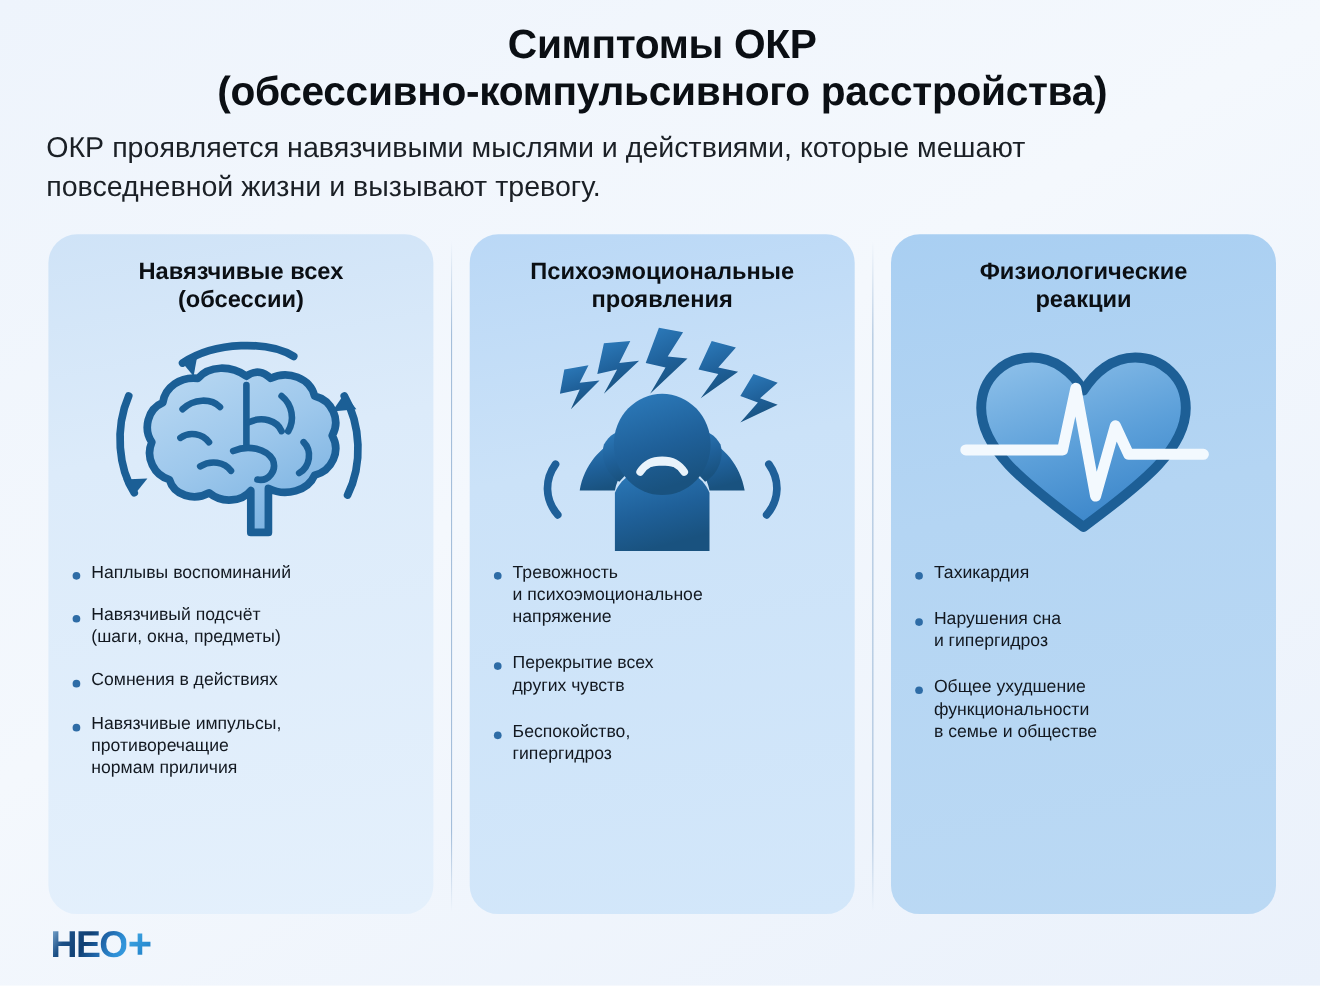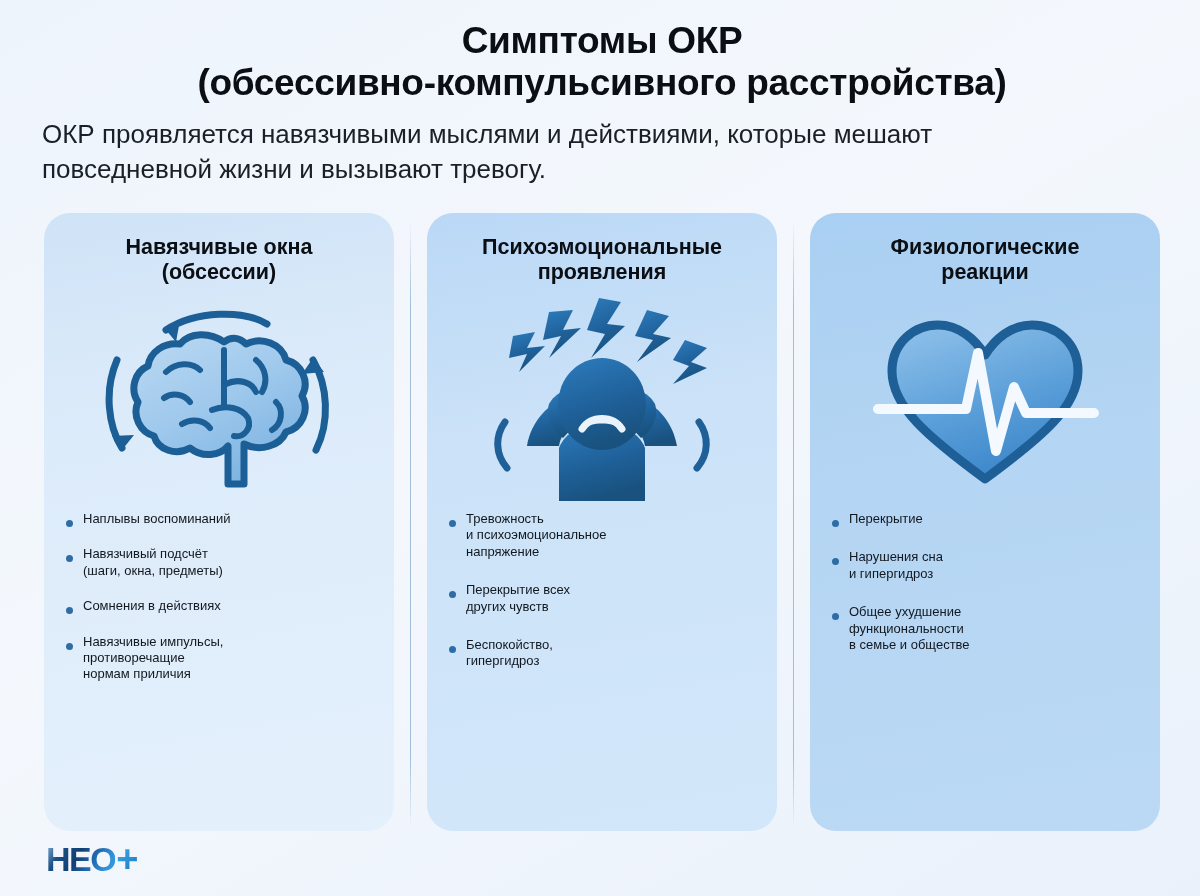--- a/index.html
+++ b/index.html
@@ -103,21 +103,21 @@
   }
 
   .bullets {
     list-style: none;
     margin-top: 4px;
   }
 
   .bullets li {
     position: relative;
     padding-left: 19px;
-    font-size: 13px;
+    font-size: 16px;
     line-height: 1.26;
     color: #121820;
     margin-bottom: 19px;
     white-space: pre-line;
   }
 
   .bullets li::before {
     content: "";
     position: absolute;
     left: 2px;
@@ -172,21 +172,21 @@
   <div class="header">
     <h1 class="title">Симптомы ОКР
 (обсессивно-компульсивного расстройства)</h1>
     <p class="subtitle">ОКР проявляется навязчивыми мыслями и действиями, которые мешают
 повседневной жизни и вызывают тревогу.</p>
   </div>
 
   <div class="cards">
 
     <section class="card card-1">
-      <h2 class="card-title">Навязчивые окна
+      <h2 class="card-title">Навязчивые всех
 (обсессии)</h2>
       <div class="icon-wrap">
         <svg width="230" height="200" viewBox="0 0 230 200" aria-hidden="true">
           <defs>
             <linearGradient id="brainFill" x1="0" y1="0" x2="0.6" y2="1">
               <stop offset="0%" stop-color="#bcdaf3"></stop>
               <stop offset="55%" stop-color="#9ec8ec"></stop>
               <stop offset="100%" stop-color="#7eb4e2"></stop>
             </linearGradient>
           </defs>
@@ -320,21 +320,21 @@
                    C 60 136, 24 106, 24 70
                    C 24 42, 46 24, 70 24
                    C 91 24, 107 38, 117 54
                    C 127 38, 143 24, 164 24
                    C 188 24, 210 42, 210 70
                    C 210 106, 174 136, 117 178 Z" fill="url(#heartGrad)" stroke="#1d5f96" stroke-width="9" stroke-linejoin="round"></path>
           <path d="M10 108 L84 108 L98 108 L110 52 L128 150 L146 86 L158 112 L226 112" fill="none" stroke="#f3f9fe" stroke-width="10" stroke-linecap="round" stroke-linejoin="round"></path>
         </svg>
       </div>
       <ul class="bullets">
-        <li>Перекрытие</li>
+        <li>Тахикардия</li>
         <li>Нарушения сна
 и гипергидроз</li>
         <li>Общее ухудшение
 функциональности
 в семье и обществе</li>
       </ul>
     </section>
 
   </div>
 

